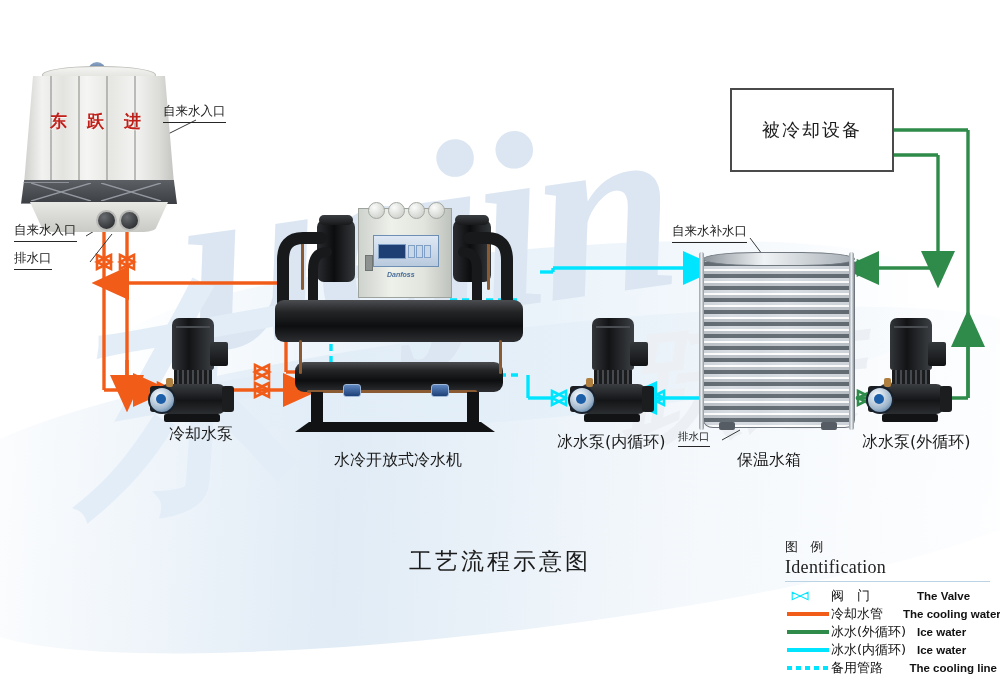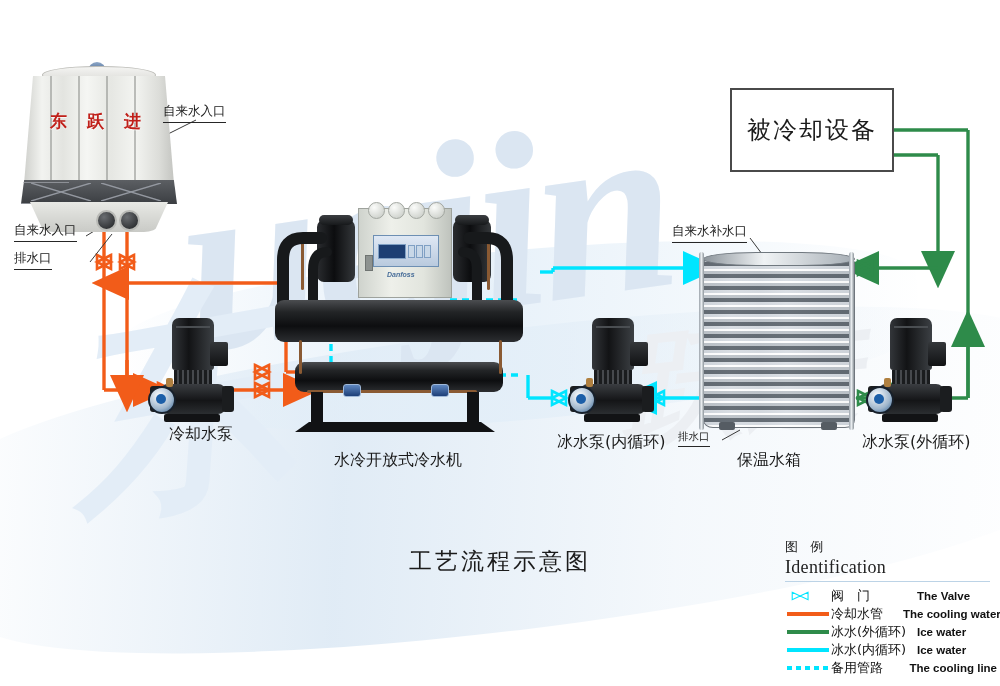--- a/index.html
+++ b/index.html
@@ -118,21 +118,21 @@
     border:1px solid #6f767d;}
   .tk-band{position:absolute;width:5px;top:0;height:178px;
     background:linear-gradient(90deg,#9aa2aa,#e8ecef,#8b9399);border-radius:3px;}
   .tk-top{position:absolute;left:6px;top:0px;width:150px;height:12px;border-radius:50%/10px;
     background:linear-gradient(90deg,#8d959c,#f0f3f5 40%,#a6aeb5);border:1px solid #70787f;}
   .tk-foot{position:absolute;top:170px;width:16px;height:8px;background:#555c63;border-radius:2px;}
 
   
   #cooled{left:730px;top:88px;width:160px;height:80px;background:#fff;border:2px solid #4a4a4a;}
   #cooled .cl-txt{position:absolute;left:0;top:0;width:160px;height:80px;display:flex;
-    align-items:center;justify-content:center;font-size:24px;color:#1b1b1b;letter-spacing:2px;
+    align-items:center;justify-content:center;font-size:18px;color:#1b1b1b;letter-spacing:2px;
     font-family:"DejaVu Sans","Liberation Sans",sans-serif;}
 
   
   .lbl{position:absolute;font-size:12.5px;color:#1a1a1a;white-space:nowrap;
     font-family:"DejaVu Sans","Liberation Sans",sans-serif;}
   .lbl.big{font-size:16px;}
   .lbl.ul{border-bottom:1.4px solid #262626;padding-bottom:2px;}
   .lbl.sm{font-size:10.5px;}
 
   

